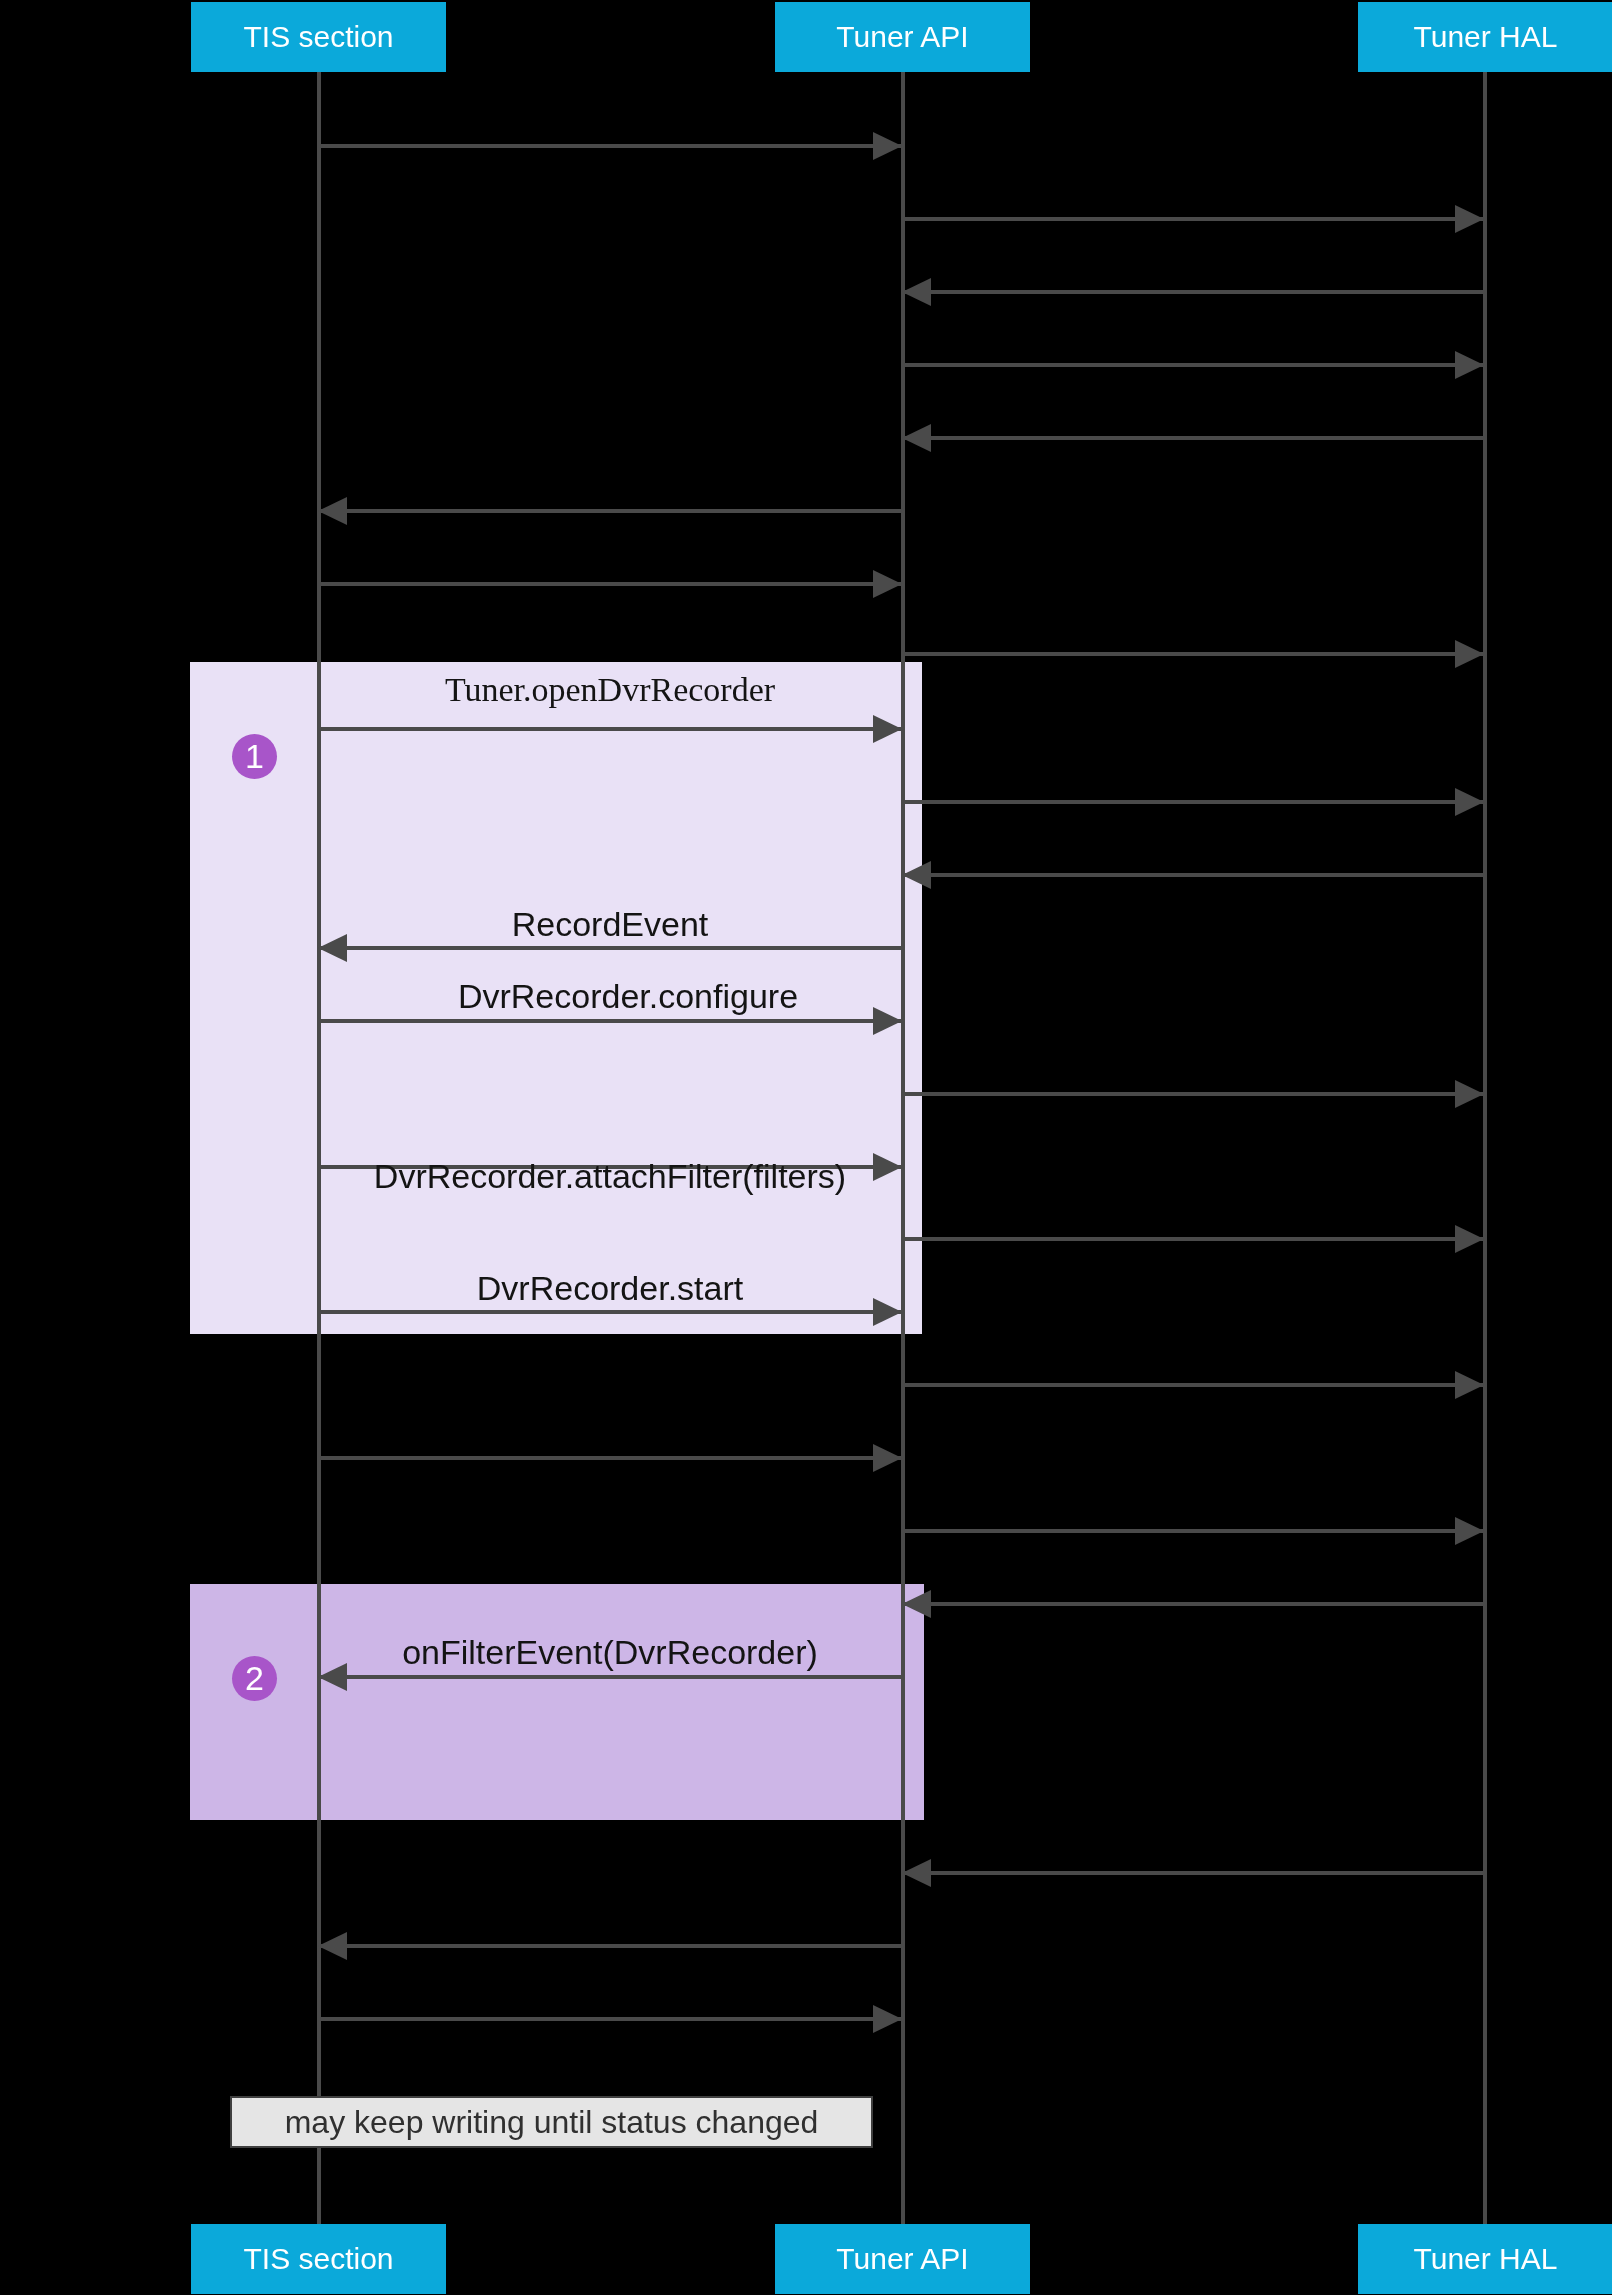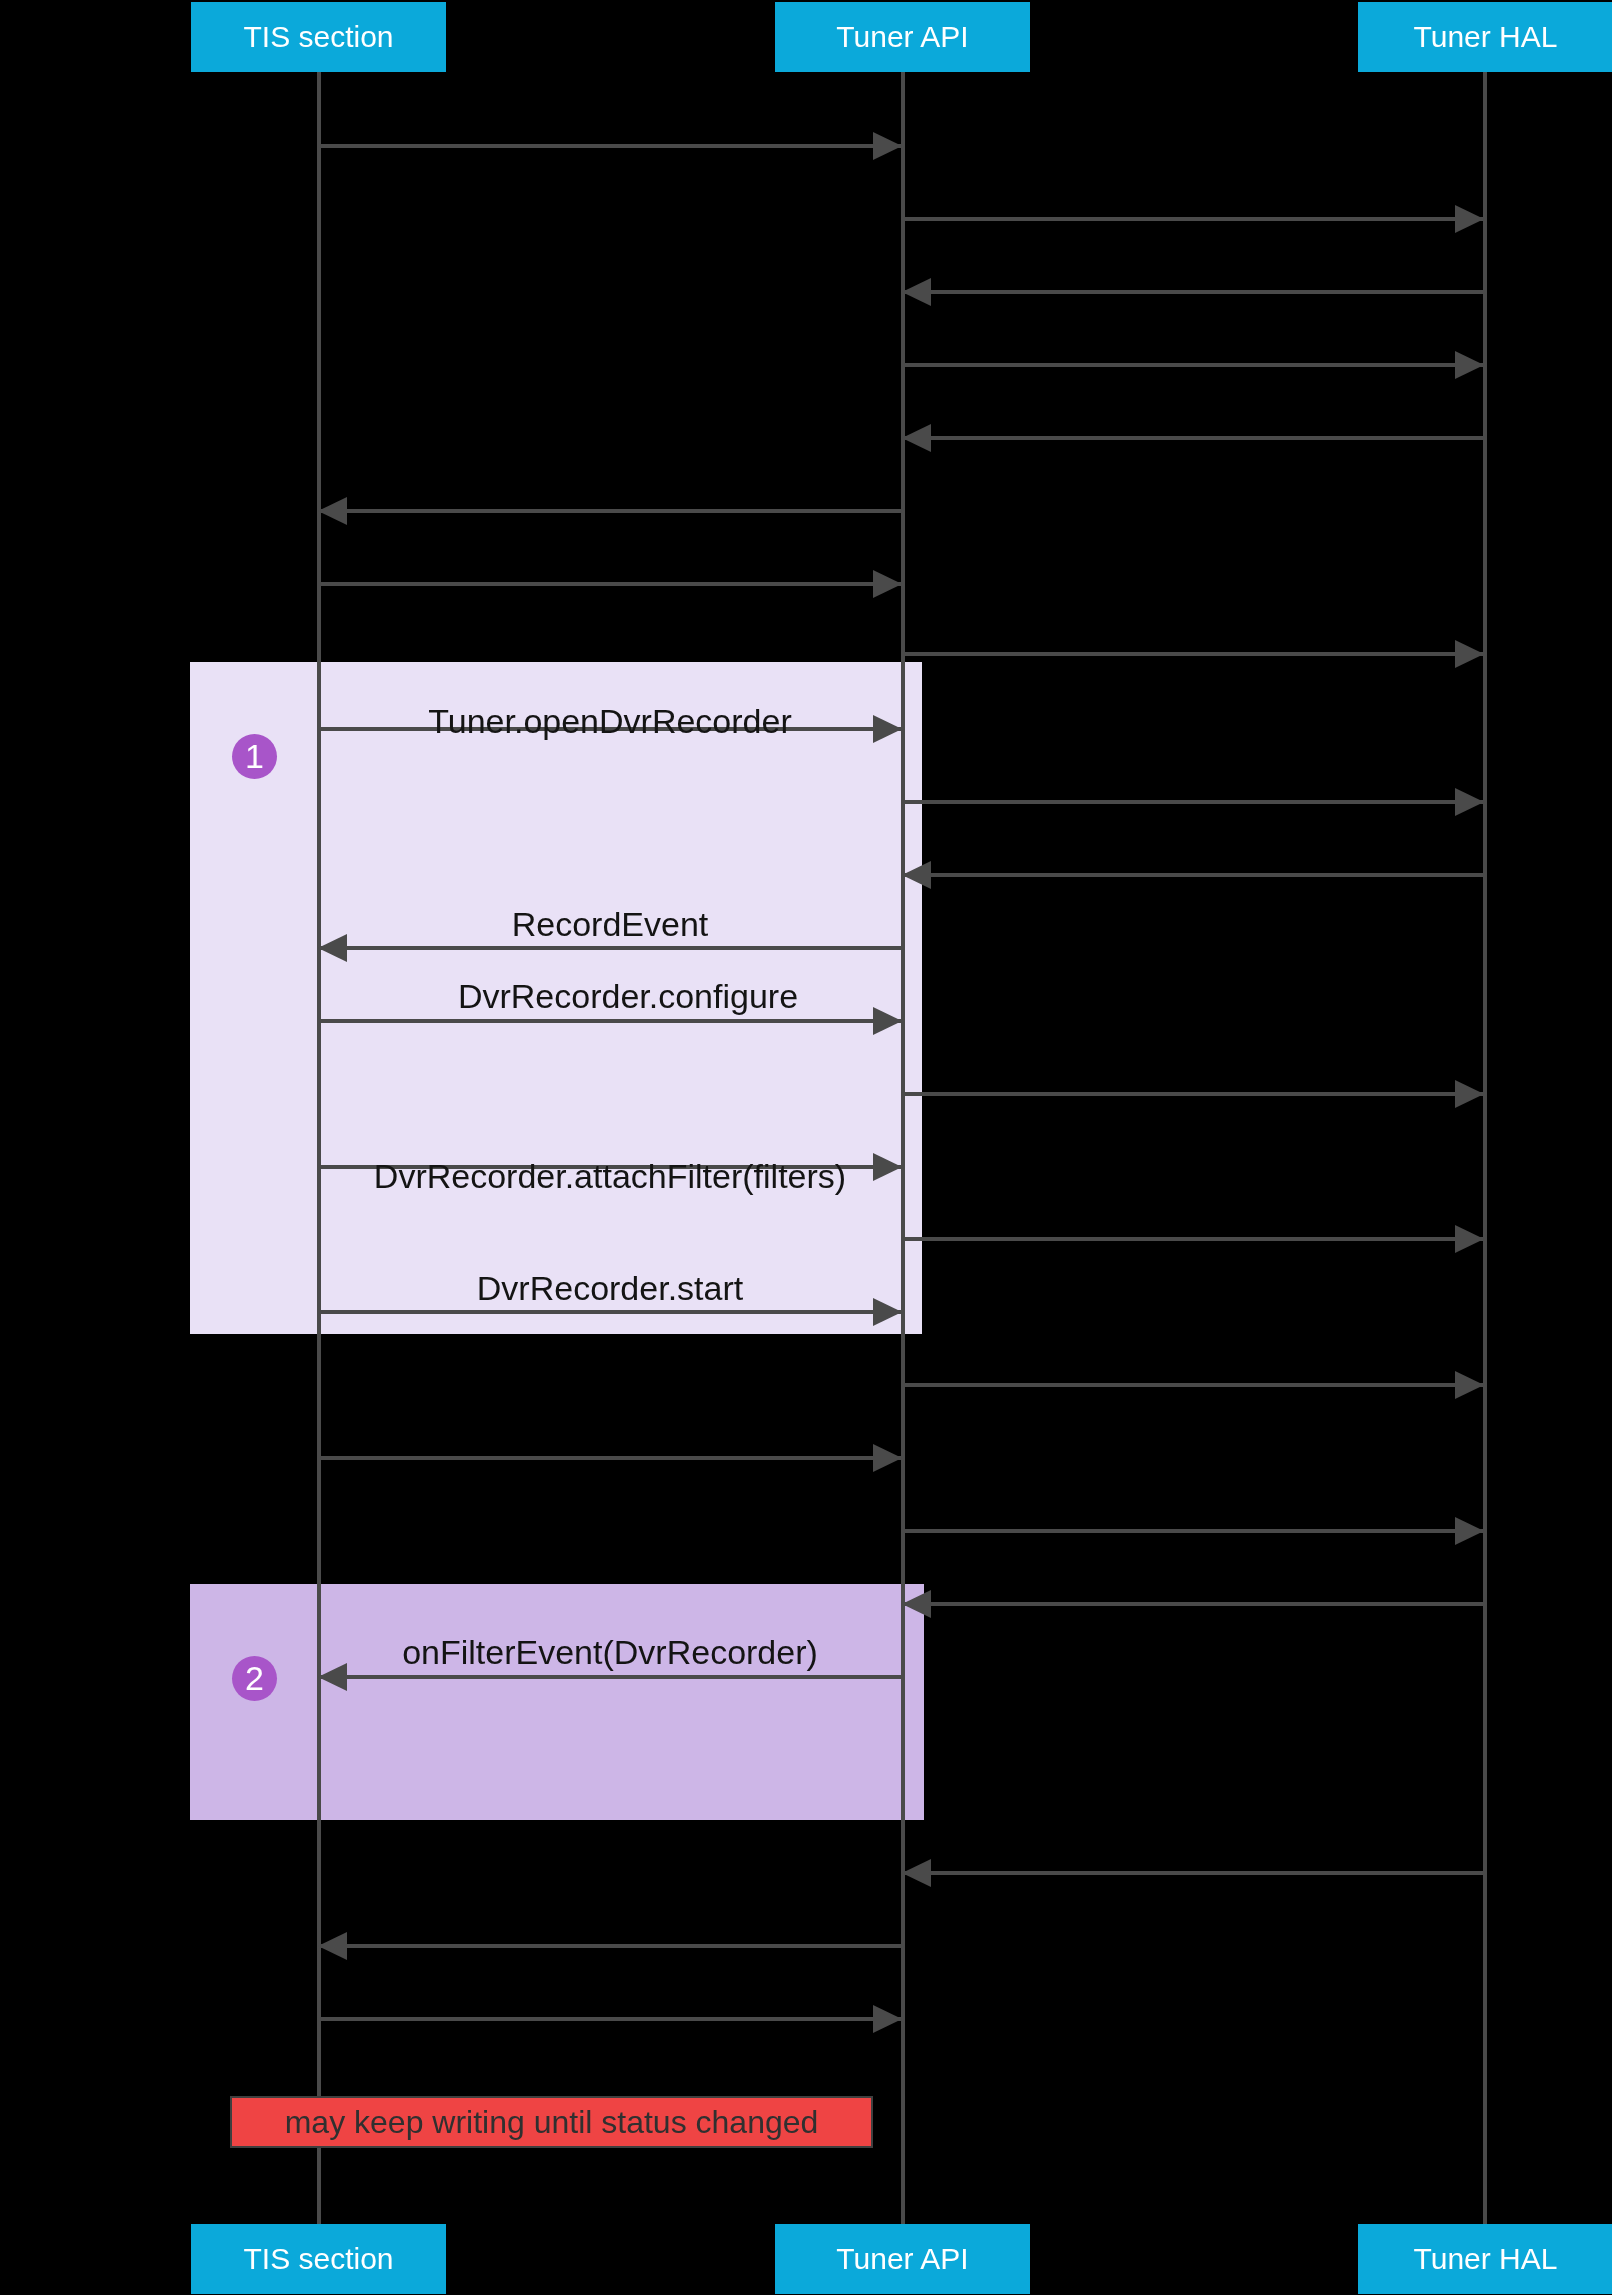--- a/index.html
+++ b/index.html
@@ -20,21 +20,21 @@
   .shaft{position:absolute;left:0;right:0;top:0;height:3.6px;background:#4a4a4a;}
   .head{position:absolute;width:0;height:0;top:-12.4px;
         border-top:14px solid transparent;border-bottom:14px solid transparent;}
   .head-r{right:0;border-left:29px solid #4a4a4a;}
   .head-l{left:0;border-right:29px solid #4a4a4a;}
   .msg-label{position:absolute;left:318px;width:584px;height:41px;line-height:41px;
              text-align:center;font-size:34px;color:#141414;z-index:4;}
   .note{position:absolute;border:2.9px solid #3f3f3f;color:#303030;font-size:32px;
         display:flex;align-items:center;justify-content:center;z-index:4;box-sizing:border-box;}
   .note-1{left:232px;top:1750px;width:544px;height:52px;background:transparent;}
-  .note-2{left:230px;top:2096px;width:643px;height:52px;background:#ef4444;}
+  .note-2{left:230px;top:2096px;width:643px;height:52px;background:#e5e5e5;}
 </style>
 </head>
 <body>
 
 <div id="stage">
 
   <div class="region region-1"></div>
   <div class="region region-2"></div>
 
   <div class="badge badge-1">1</div>
@@ -82,21 +82,21 @@
         <div class="head head-r"></div>
       </div>
       <div class="arrow" style="left: 902px; width: 582px; top: 652px;">
         <div class="shaft"></div>
         <div class="head head-r"></div>
       </div>
       <div class="arrow" style="left: 318px; width: 584px; top: 727px;">
         <div class="shaft"></div>
         <div class="head head-r"></div>
       </div>
-      <div class="msg-label" style="top: 701px;">Tuner.openDvrRecorder</div>
+      <div class="msg-label" style="top: 669px; font-family: Liberation Serif, serif;">Tuner.openDvrRecorder</div>
       <div class="arrow" style="left: 902px; width: 582px; top: 800px;">
         <div class="shaft"></div>
         <div class="head head-r"></div>
       </div>
       <div class="arrow" style="left: 902px; width: 582px; top: 873px;">
         <div class="shaft"></div>
         <div class="head head-l"></div>
       </div>
       <div class="arrow" style="left: 318px; width: 584px; top: 946px;">
         <div class="shaft"></div>

